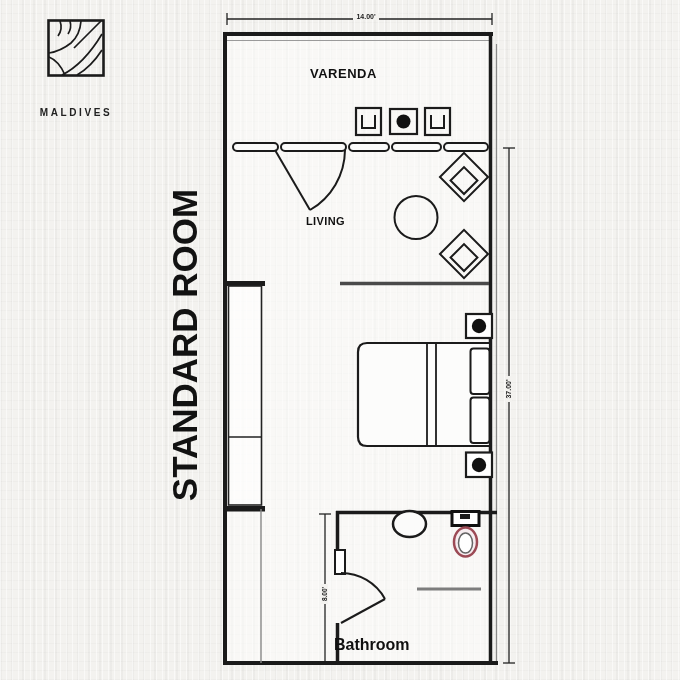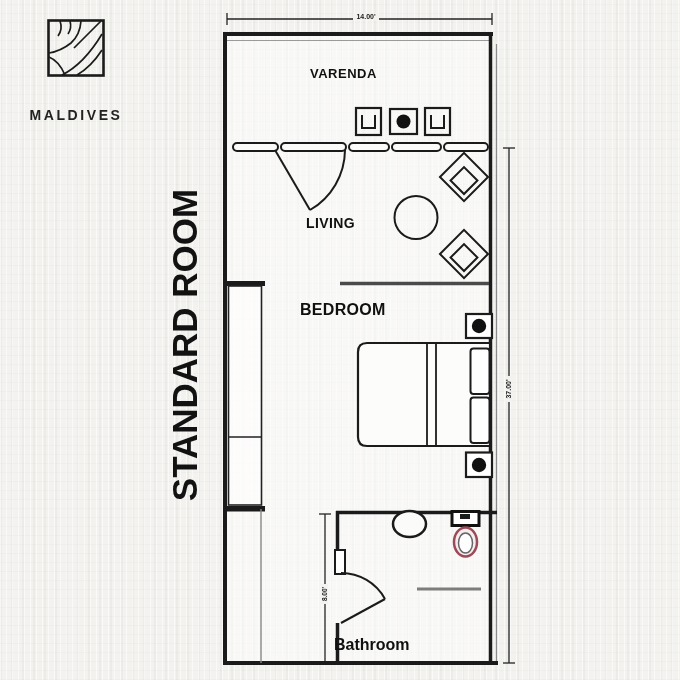--- a/index.html
+++ b/index.html
@@ -14,31 +14,31 @@
     font-family:"Liberation Sans", sans-serif;
     color:#151515;
   }
   .abs{position:absolute;}
   .brand-name{
     left:14px;top:85px;width:124px;text-align:center;
     font-size:17.5px;letter-spacing:4px;font-weight:400;color:#1d1d1d;
   }
   .brand-sub{
     left:14px;top:107px;width:124px;text-align:center;
-    font-size:14px;letter-spacing:2.6px;font-weight:700;color:#222;
+    font-size:10px;letter-spacing:2.6px;font-weight:700;color:#222;
   }
   .plan-title{
     left:25px;top:327px;width:320px;height:36px;line-height:36px;
     text-align:center;font-size:35px;font-weight:700;color:#121212;
     transform:rotate(-90deg);transform-origin:50% 50%;
     letter-spacing:0px;white-space:nowrap;
   }
   .room-label{font-weight:700;color:#101010;}
   .lbl-veranda{left:310px;top:66px;width:100px;font-size:13px;letter-spacing:.5px;}
-  .lbl-living{left:306px;top:215px;width:100px;font-size:14px;letter-spacing:.4px;}
+  .lbl-living{left:306px;top:215px;width:100px;font-size:11px;letter-spacing:.4px;}
   .lbl-bedroom{left:300px;top:301px;width:120px;font-size:16px;letter-spacing:.3px;}
   .lbl-bathroom{left:334px;top:636px;width:100px;font-size:16px;}
   .dim{font-size:7px;font-weight:700;color:#1a1a1a;text-align:center;white-space:nowrap;}
   .dim span{background:#f3f2ef;padding:0 3px;}
   .dim-top{left:336px;top:13px;width:60px;}
   .dim-right{left:479px;top:381px;width:60px;height:16px;line-height:16px;transform:rotate(-90deg);}
   .dim-bath{left:295px;top:586px;width:60px;height:16px;line-height:16px;transform:rotate(-90deg);font-size:6.5px;}
   svg{display:block;}
 </style>
 </head>
@@ -171,21 +171,20 @@
       <rect x="460" y="514" width="10" height="5" fill="#1b1b1b"></rect>
       <ellipse cx="465.5" cy="542" rx="11.5" ry="14.5" fill="#f6ecef" stroke="#9c4a55" stroke-width="2.5"></ellipse>
       <ellipse cx="465.5" cy="543" rx="7" ry="10" fill="#fff" stroke="#666" stroke-width="1.5"></ellipse>
     </g>
 
     <path d="M417,589 H481" stroke="#7d7d7d" stroke-width="3"></path>
   </svg>
 
   <div class="abs room-label lbl-veranda">VARENDA</div>
   <div class="abs room-label lbl-living">LIVING</div>
-  <div class="abs room-label lbl-bedroom">BEDROOM</div>
   <div class="abs room-label lbl-bathroom">Bathroom</div>
 
   <div class="abs dim dim-top">
     <span>14.00'</span>
   </div>
   <div class="abs dim dim-right">
     <span>37.00'</span>
   </div>
   <div class="abs dim dim-bath">
     <span>8.00'</span>

